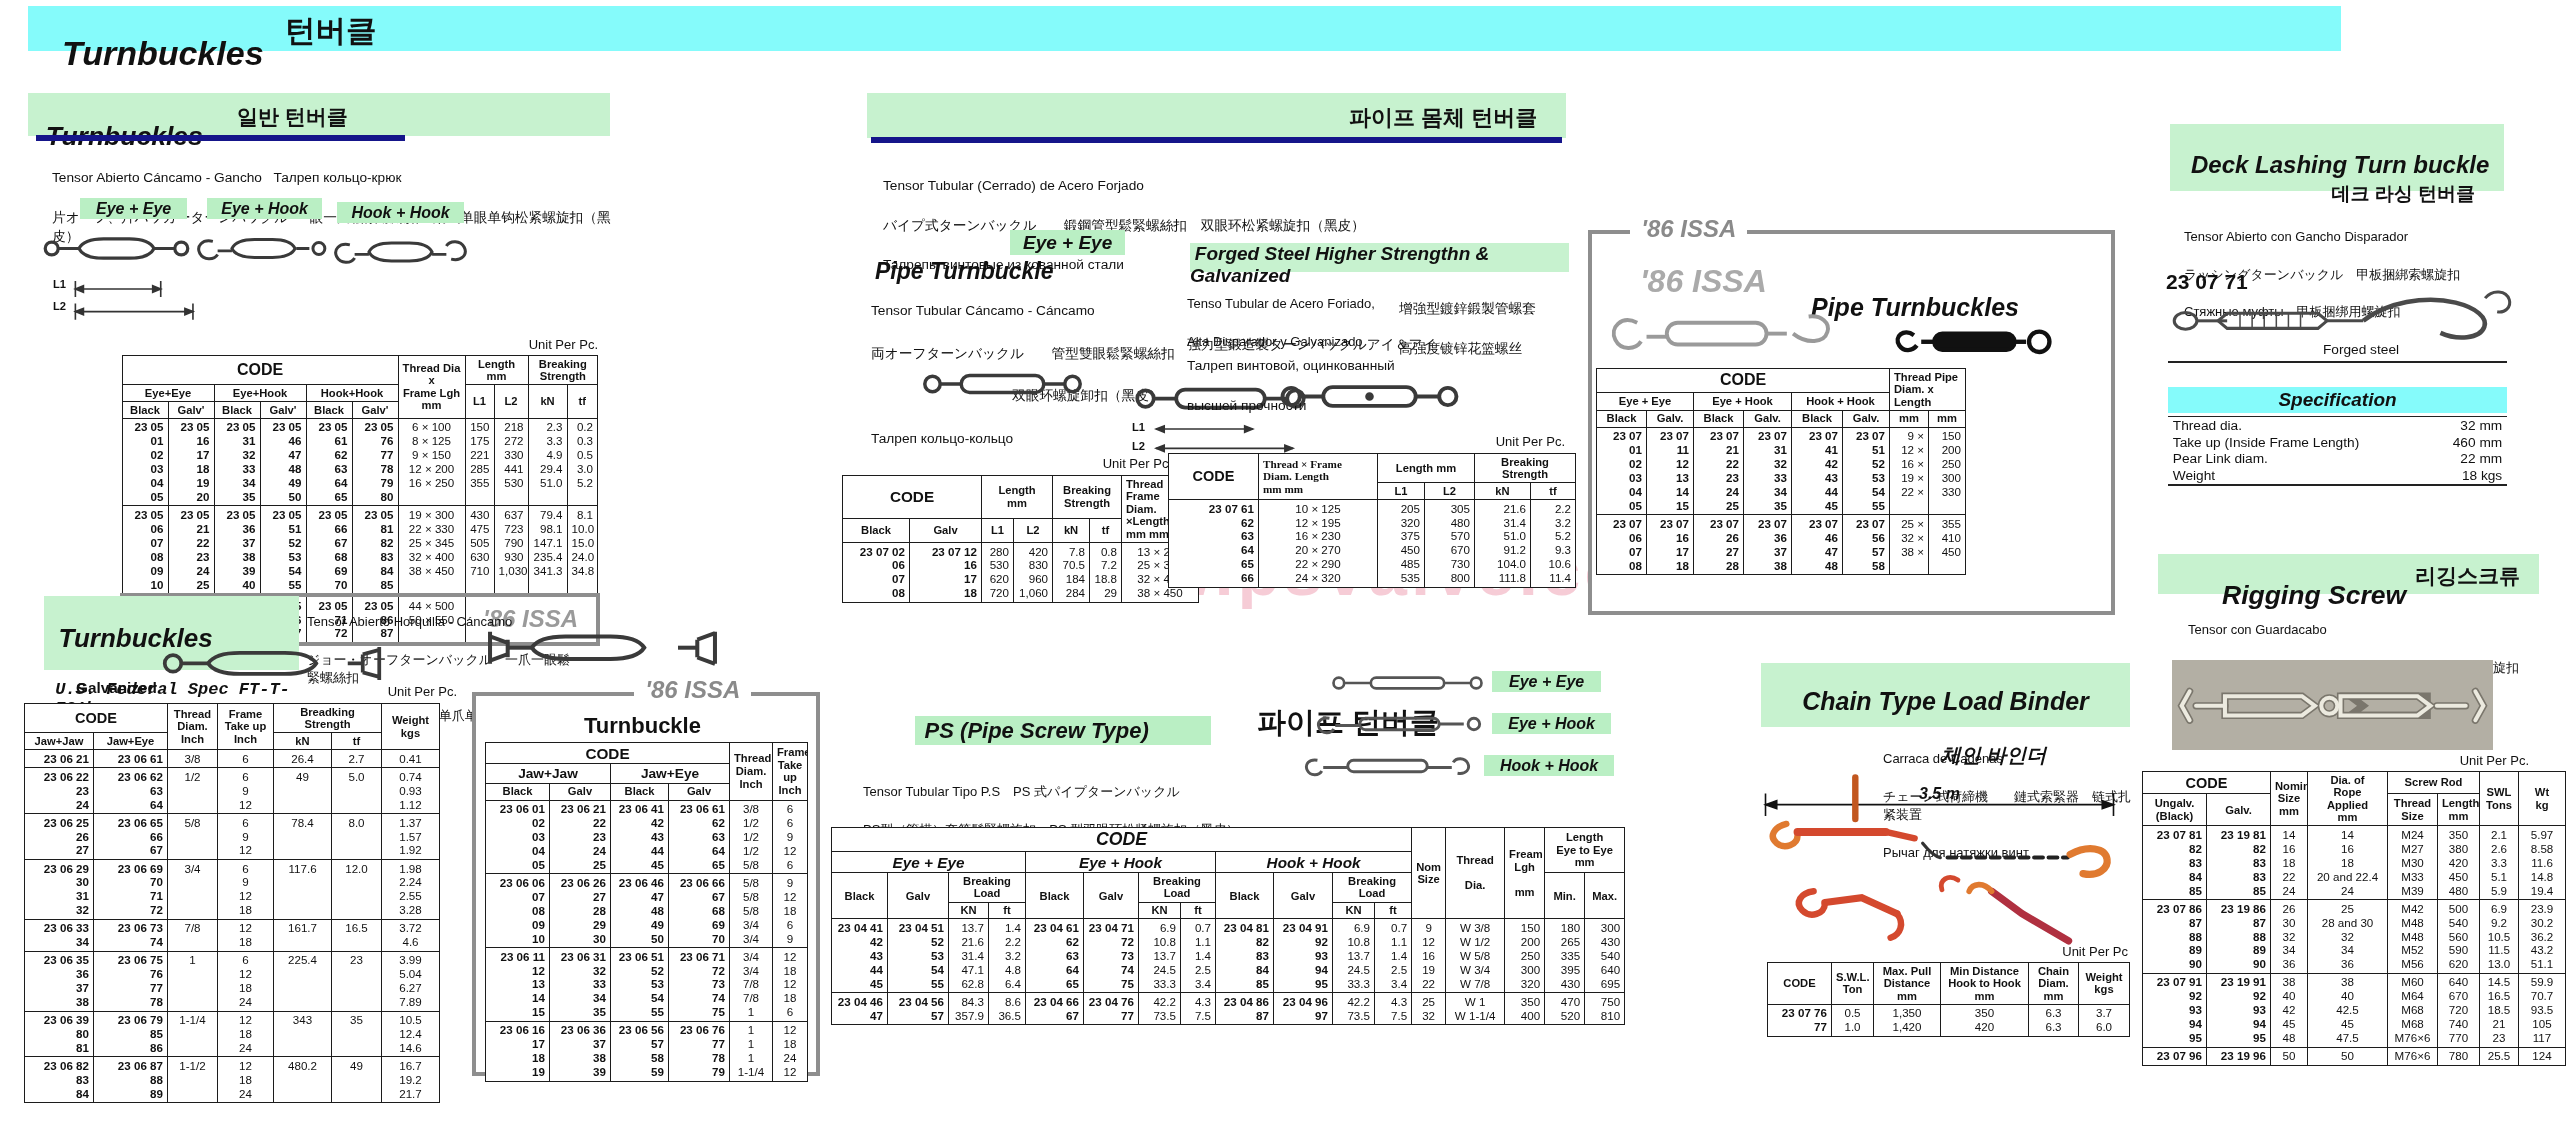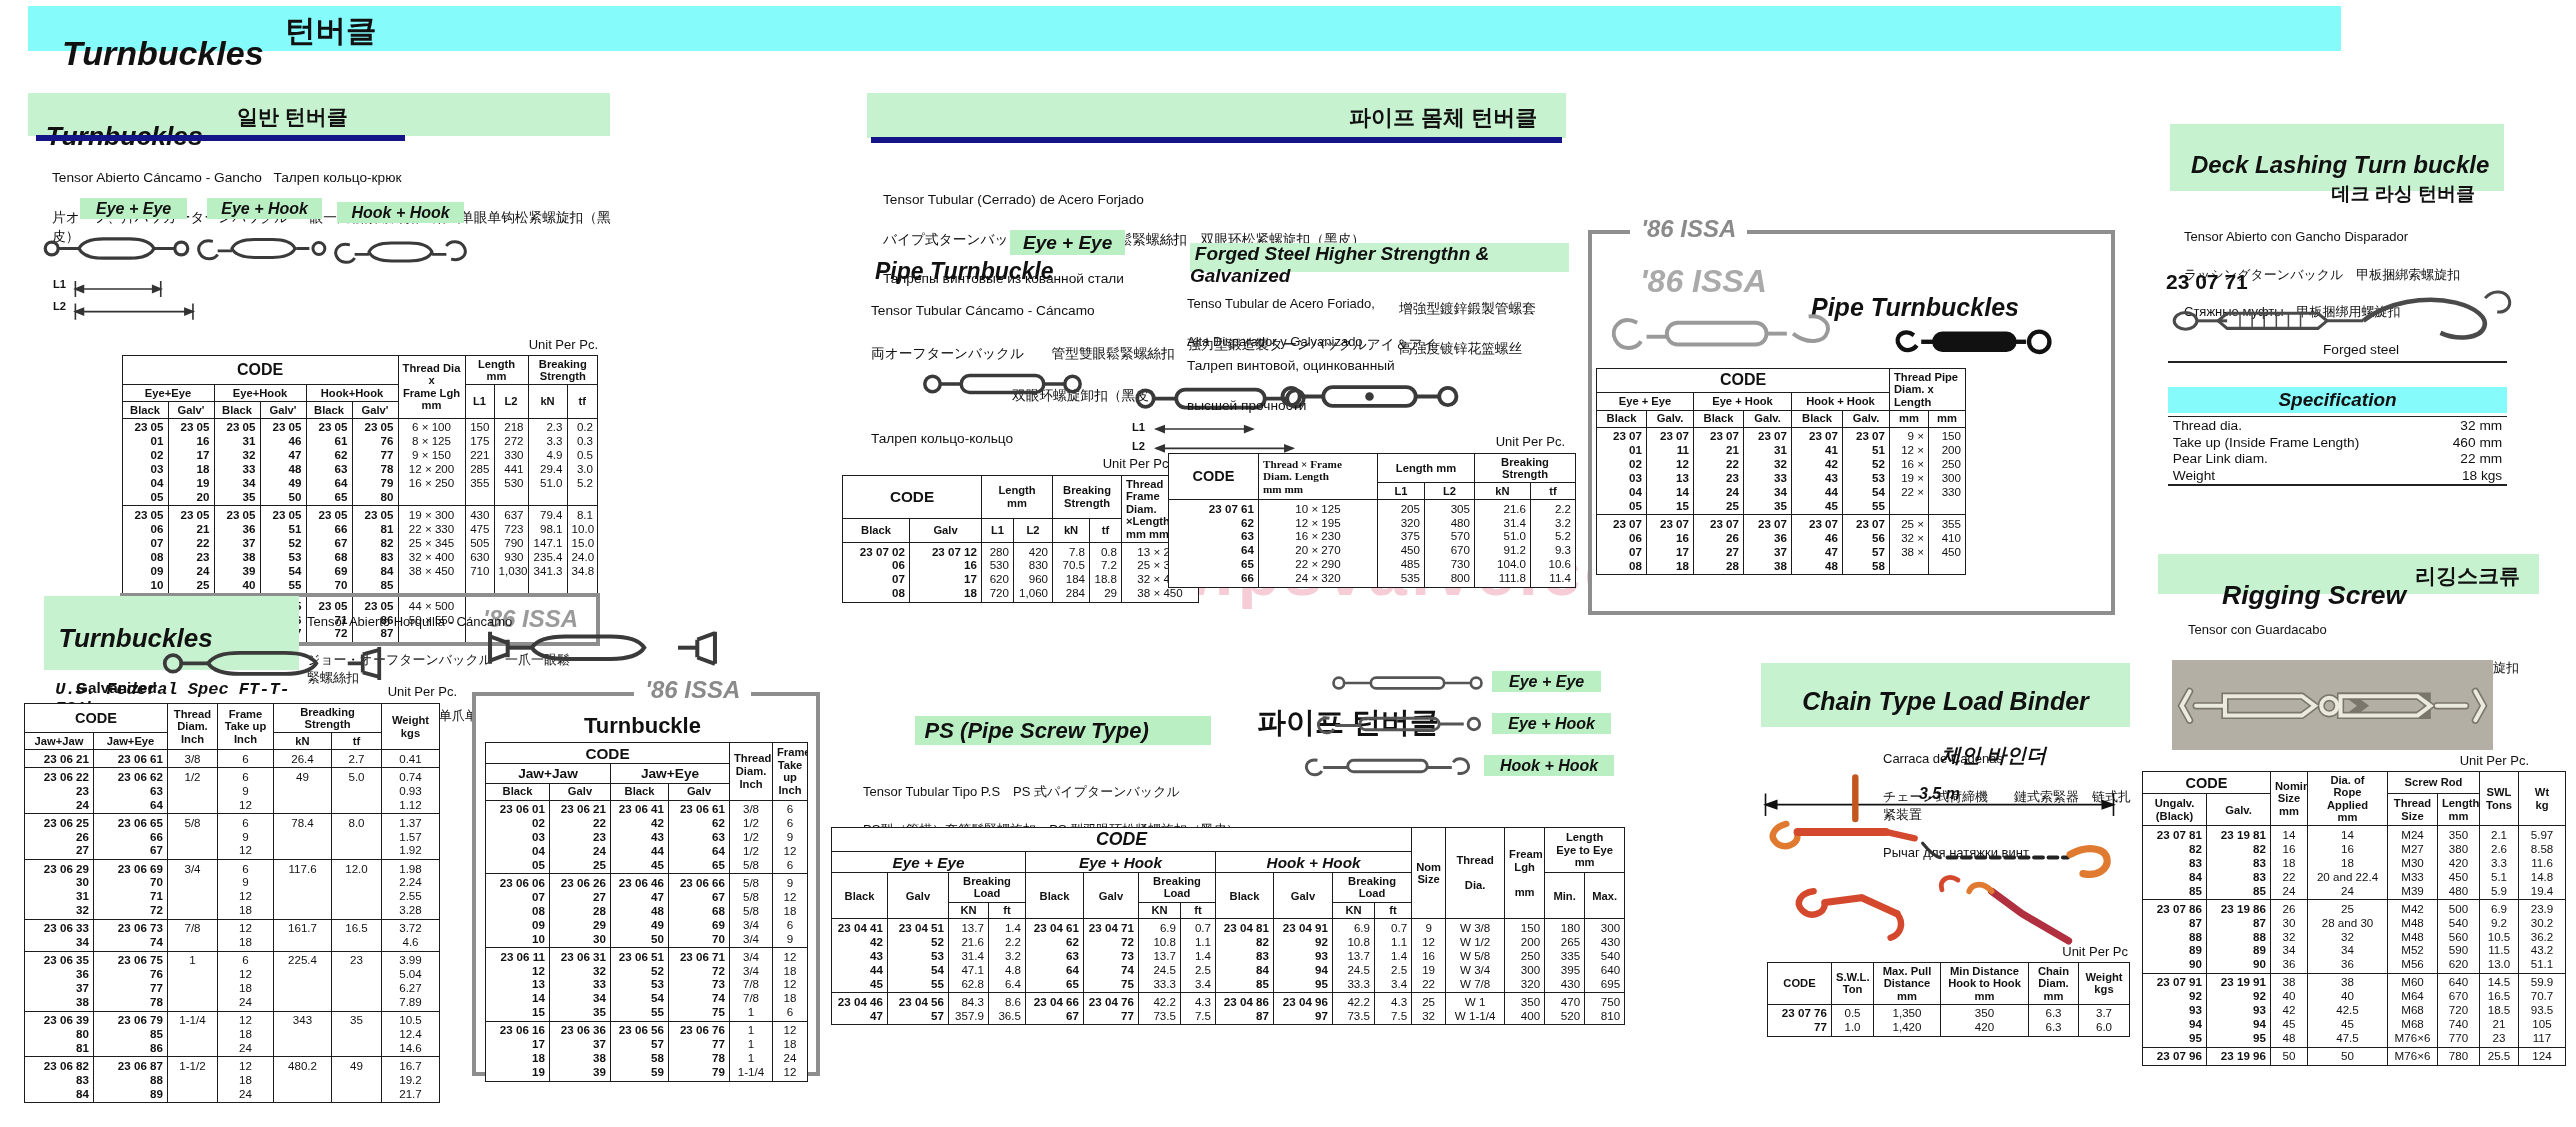--- a/index.html
+++ b/index.html
@@ -642,21 +642,21 @@
 24
 12</td>
       </tr>
     </tbody>
 </table>
 
 <div class="abs green" style="left:867px;top:93px;width:699px;height:45px;">
   <span class="abs" style="left:482px;top:9.6px;font-size:22px;font-weight:bold;">파이프 몸체 턴버클</span>
 </div>
 <div class="abs navyline" style="left:871px;top:137px;width:691px;height:5.6px;"></div>
-<div class="abs langs" style="left:883px;top:170px;width:691px;">
+<div class="abs langs" style="left:883px;top:156px;width:691px;">
   <span>Tensor Tubular (Cerrado) de Acero Forjado</span><br>
   <span>バイプ式ターンバックル　　鍛鋼管型鬆緊螺絲扣　双眼环松紧螺旋扣（黑皮）</span><br>
   <span>Талрепы винтовые из кованной стали</span>
 </div>
 <span class="abs ital" style="left:875px;top:234px;font-size:23px;">Pipe Turnbuckle</span>
 <div class="abs badge" style="left:1010px;top:230px;width:96px;font-size:19px;">Eye + Eye</div>
 <div class="abs langs" style="left:871px;top:279px;width:337px;line-height:1.55;">
   <span>Tensor Tubular Cáncamo - Cáncamo</span><br>
   <span>両オーフターンバックル　　管型雙眼鬆緊螺絲扣</span><br>
   <span style="padding-left:141px;">双眼环螺旋卸扣（黑皮）</span><br>

